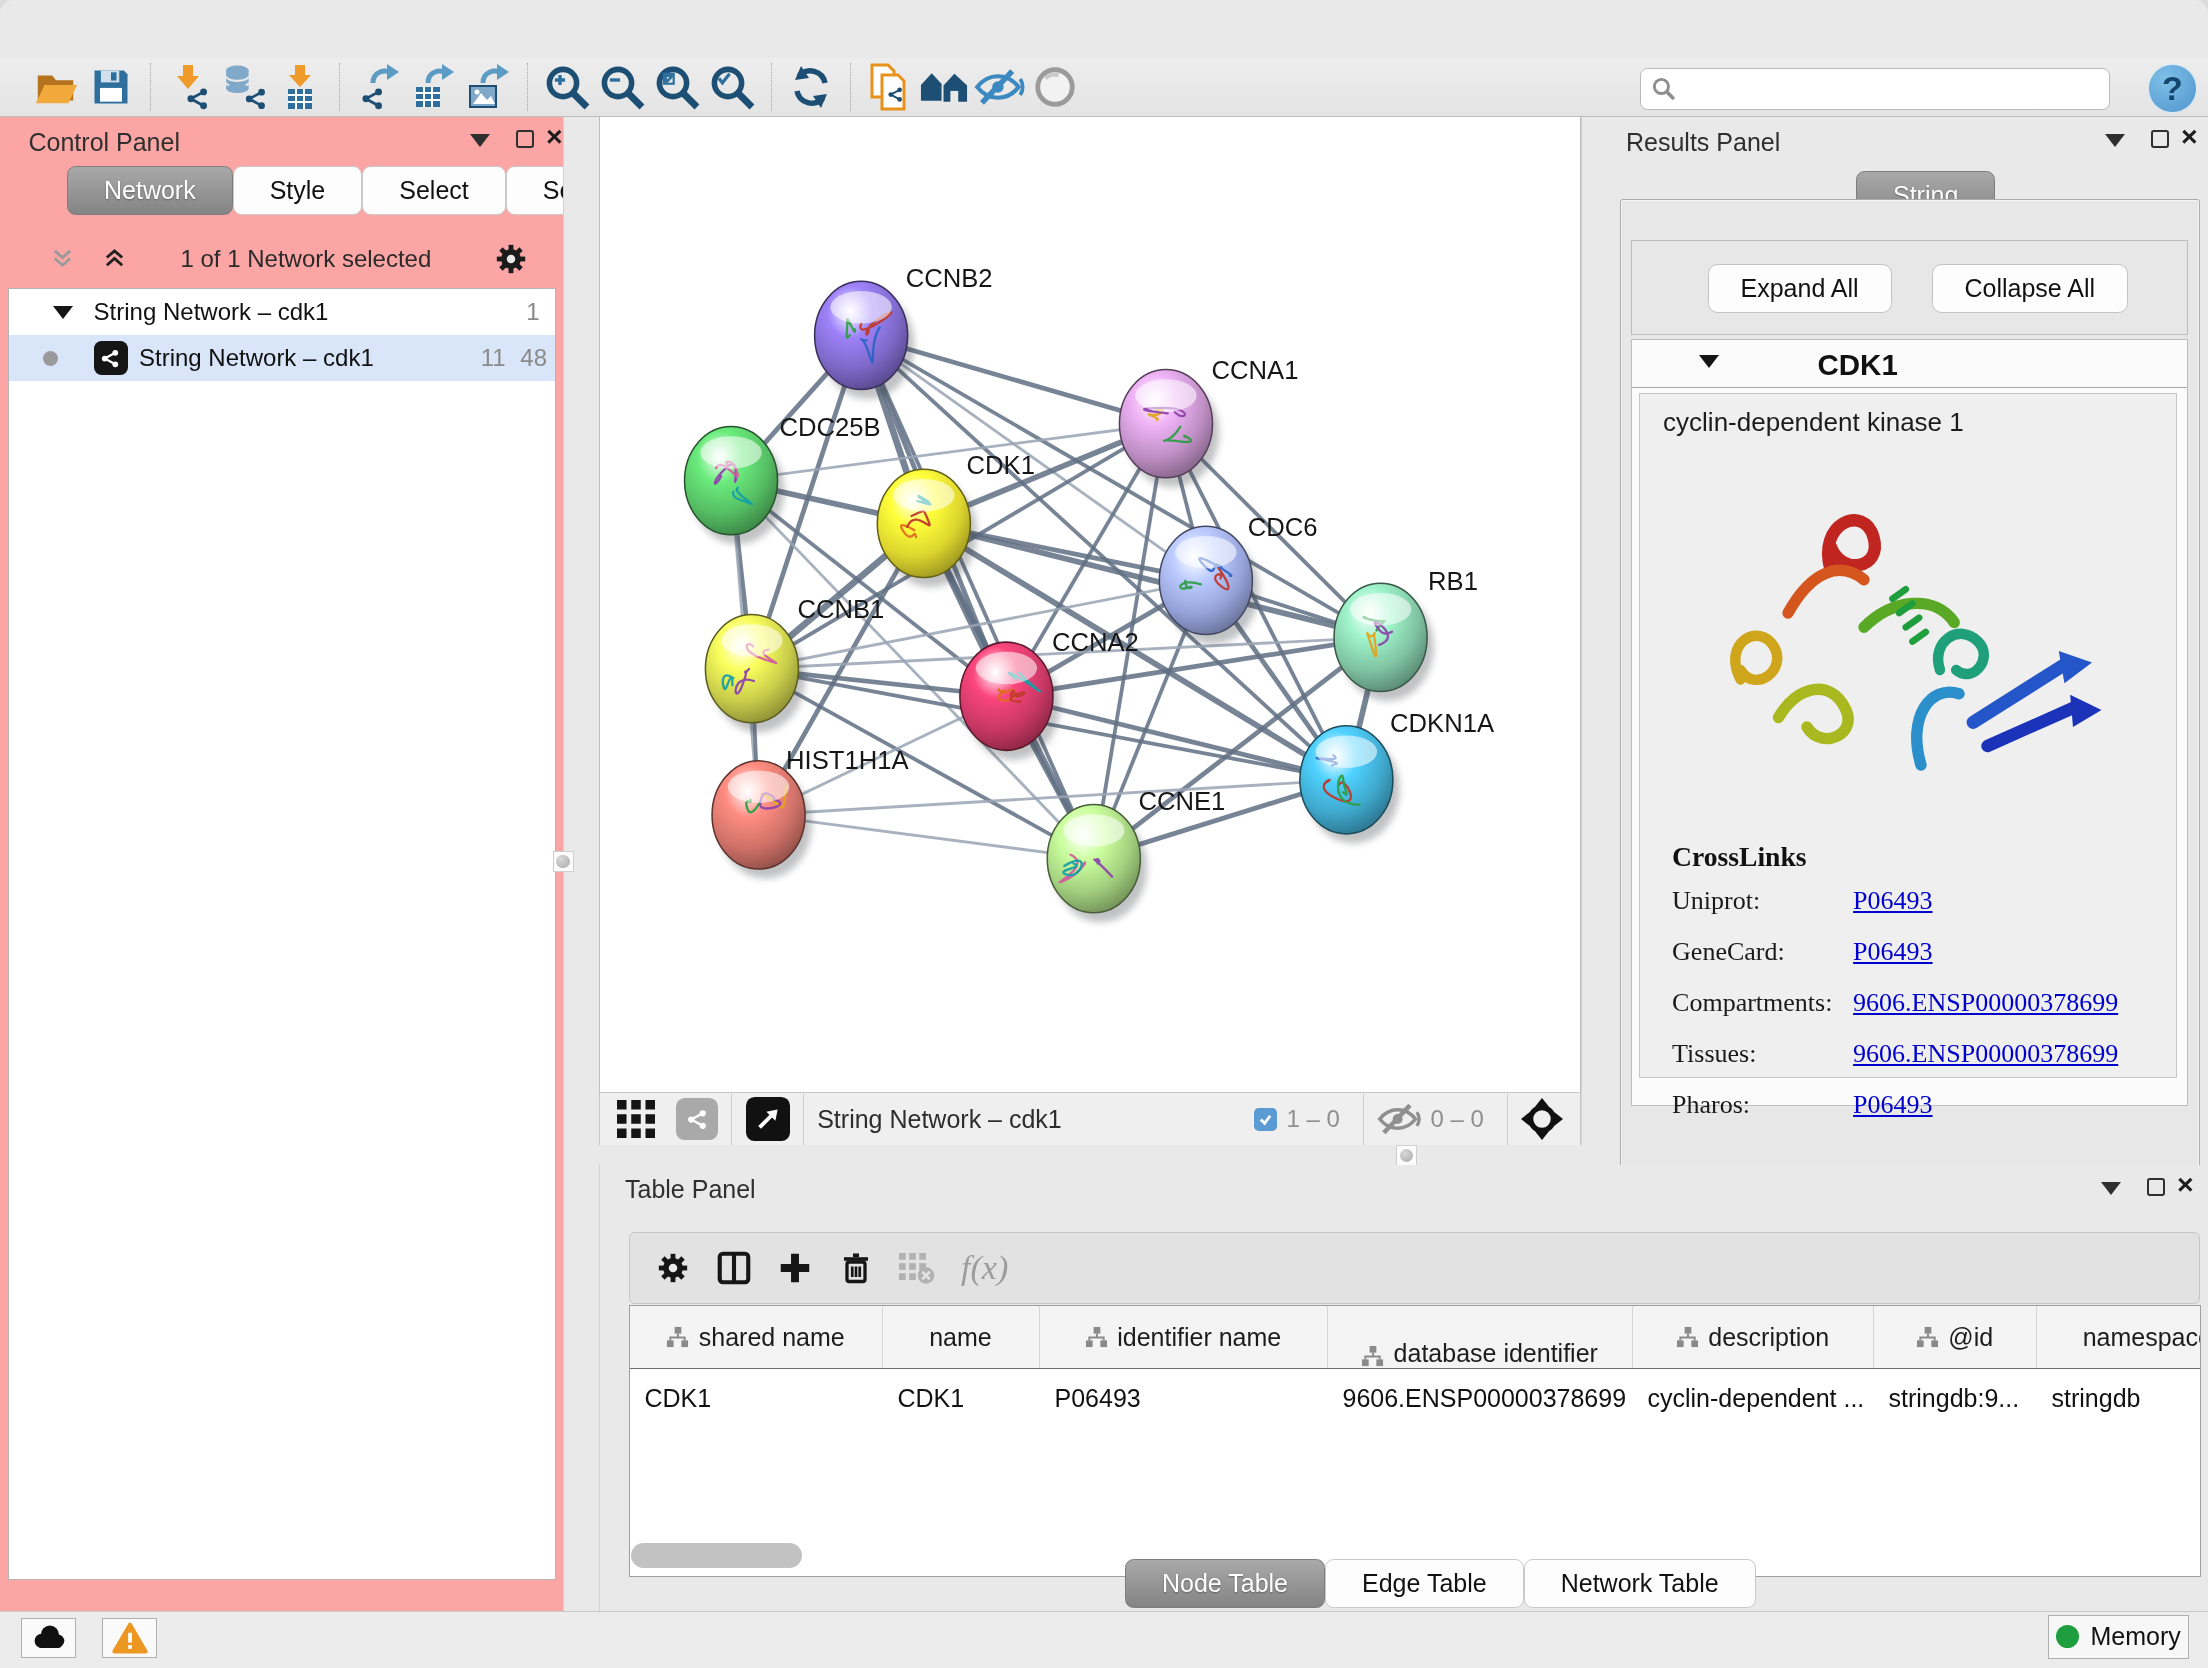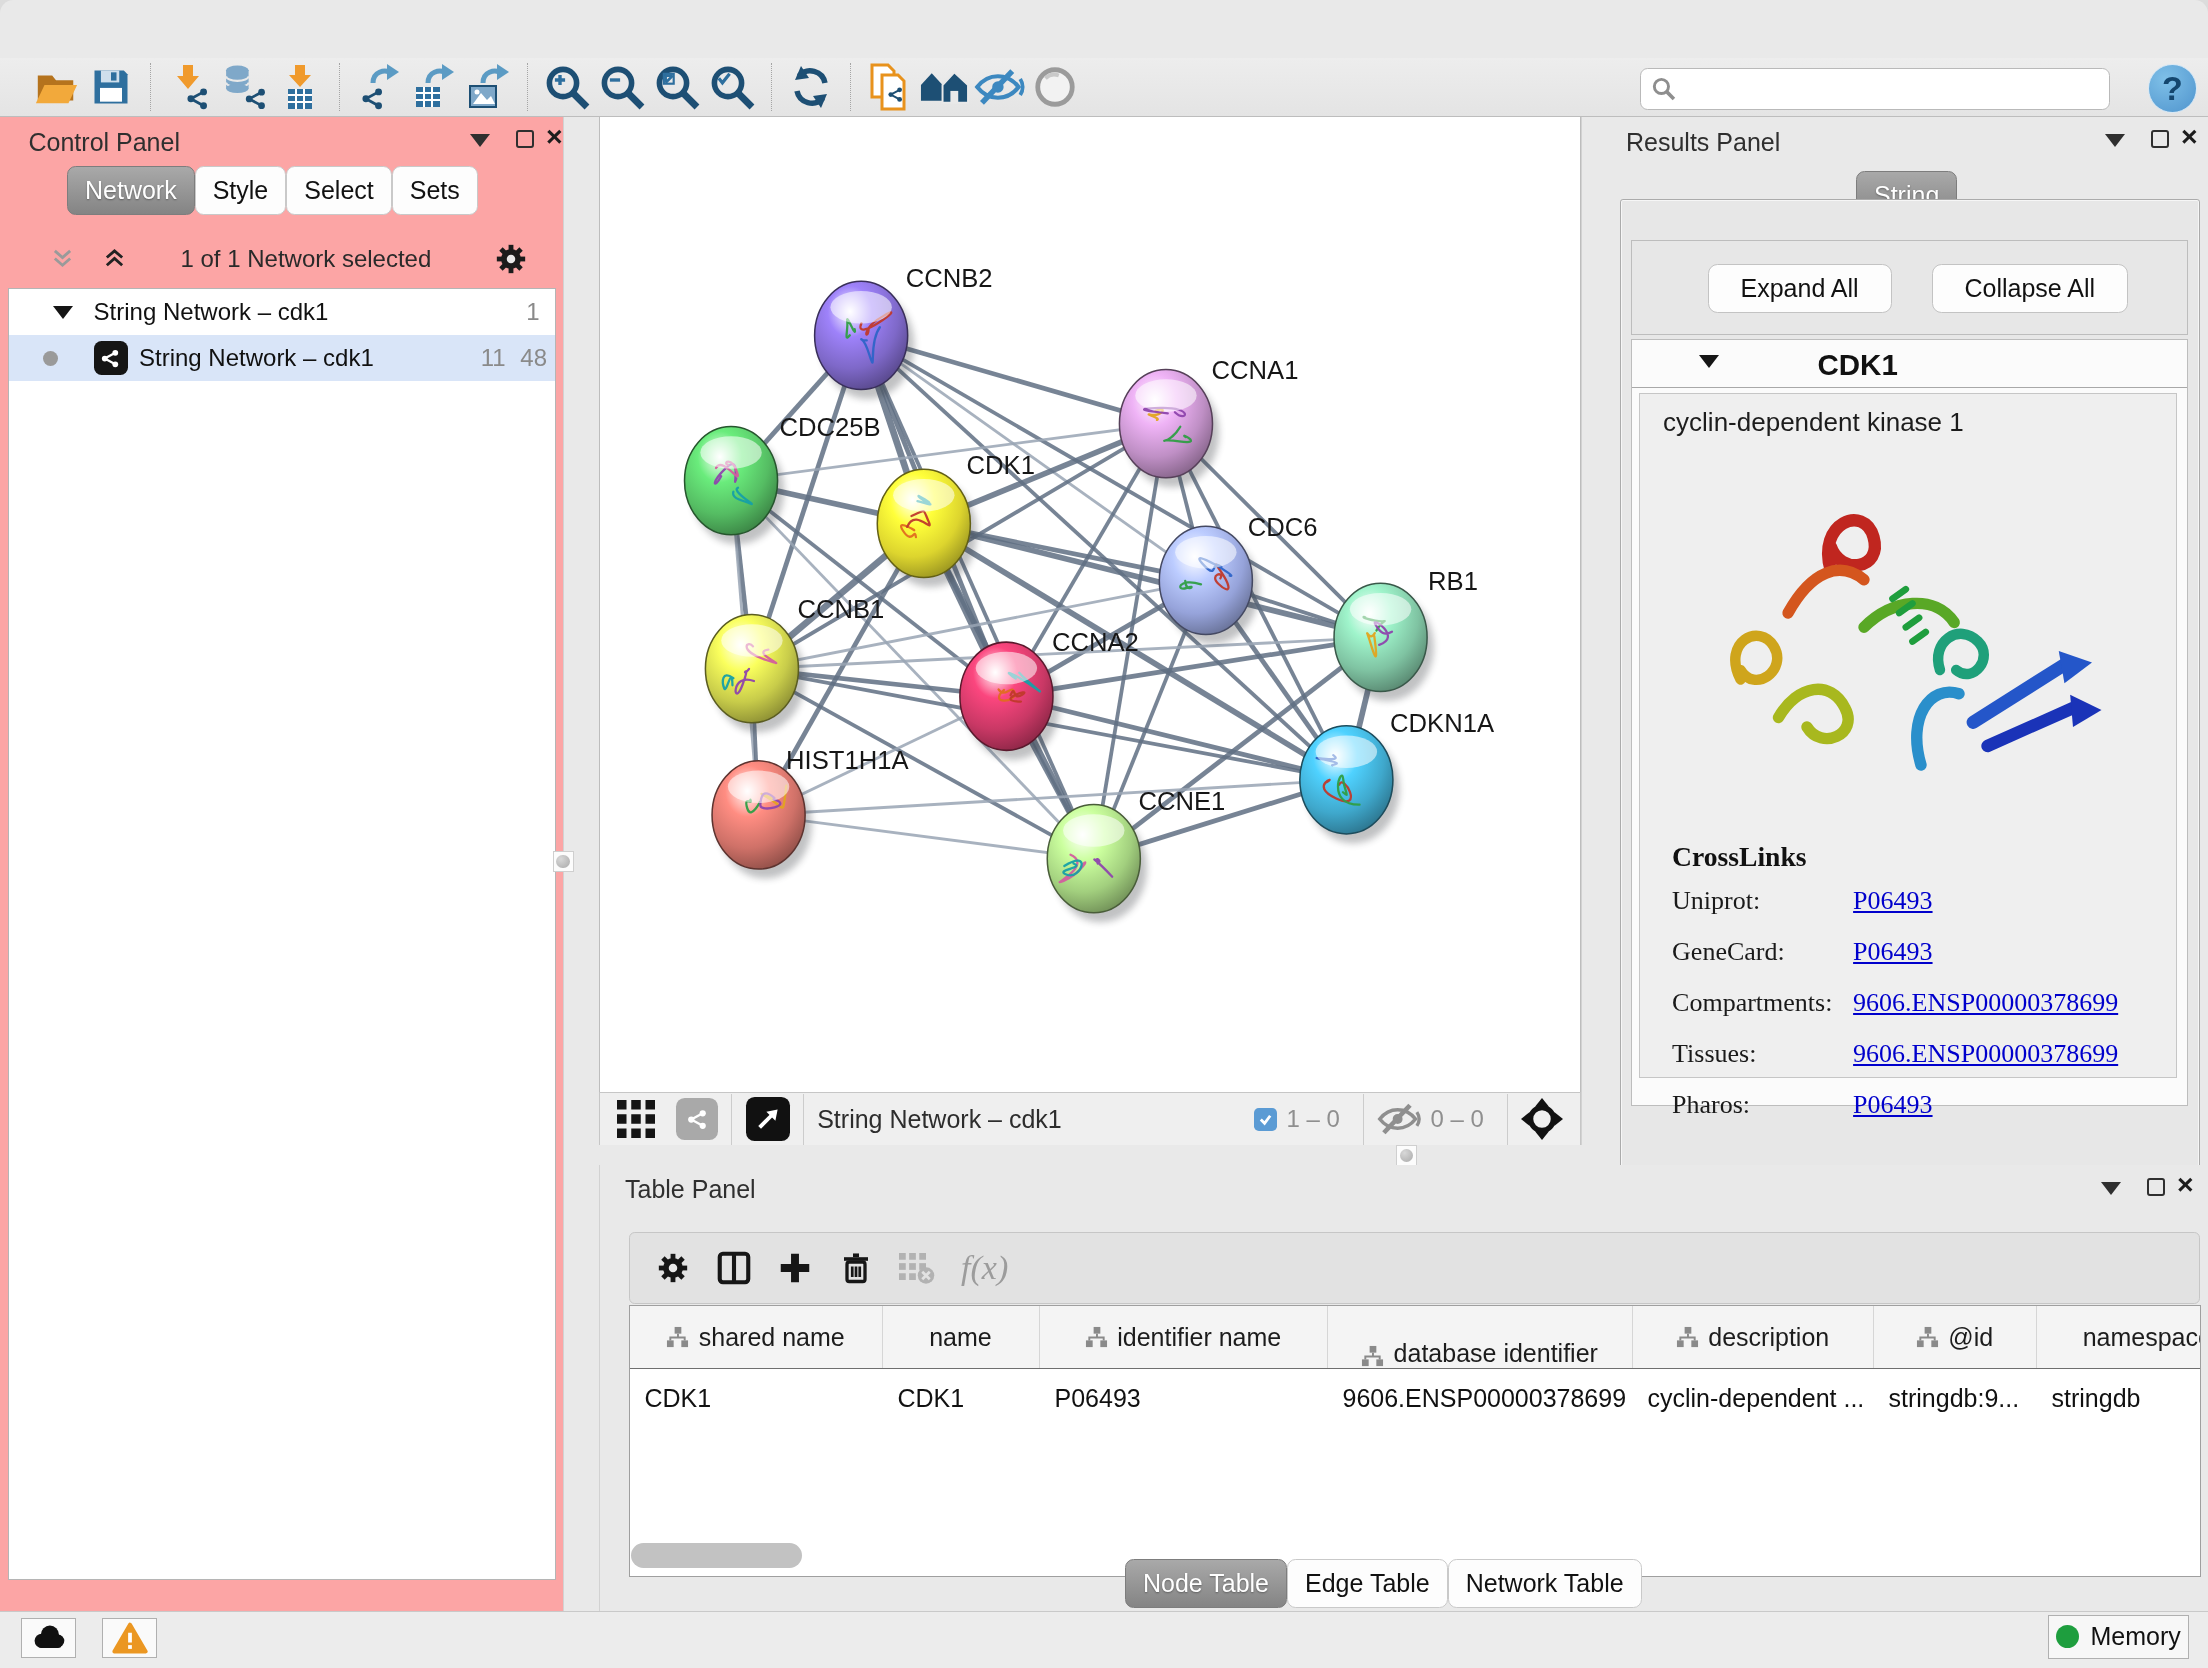--- a/index.html
+++ b/index.html
@@ -24,21 +24,21 @@
   #toolbar-search input { border:none; outline:none; font-size:23px; width:409px; background:transparent; }
   #help-btn { position:absolute; left:2148px; top:5.7px; width:49px; height:49px; border-radius:50%;
     background:radial-gradient(circle at 35% 30%, #7fc0e8, #4f94cd); border:1.9px solid #d7e9f7;
     color:#14466e; font-size:34px; font-weight:bold; display:flex; align-items:center; justify-content:center; }
 
   
   .panel-title { font-size:25px; color:#2f2f2f; }
   .win-min { width:0; height:0; border-left:10.5px solid transparent; border-right:10.5px solid transparent; border-top:13.3px solid #2f2f2f; }
   .win-float { width:18px; height:18px; border:2.9px solid #2f2f2f; border-radius:2.9px; }
   .win-close { font-size:28.5px; font-weight:800; color:#1d1d1d; line-height:19px; }
-  .tab { height:49px; padding:0 17px; display:flex; align-items:center; justify-content:center;
+  .tab { height:49px; padding:0 36px; display:flex; align-items:center; justify-content:center;
     font-size:25px; background:#fdfdfd; border:1px solid #c9c9c9; color:#111; border-radius:8.6px; }
   .tab.selected { background:linear-gradient(#a9a9a9,#848484); color:#ffffff; border-color:#7d7d7d;
     text-shadow:0 1px 1.9px rgba(0,0,0,.35); }
 
   
   #control-panel { position:absolute; left:0; top:117px; width:563px; height:1494px; background:#fca5a5; }
   #cp-header { position:absolute; left:0; top:0; width:100%; height:48px; }
   #cp-title { position:absolute; left:28.5px; top:11.4px; }
   #cp-tabs { position:absolute; left:67px; top:49px; display:flex; }
   #cp-subbar { position:absolute; left:0; top:112px; width:100%; height:59px; display:flex; align-items:center; }

